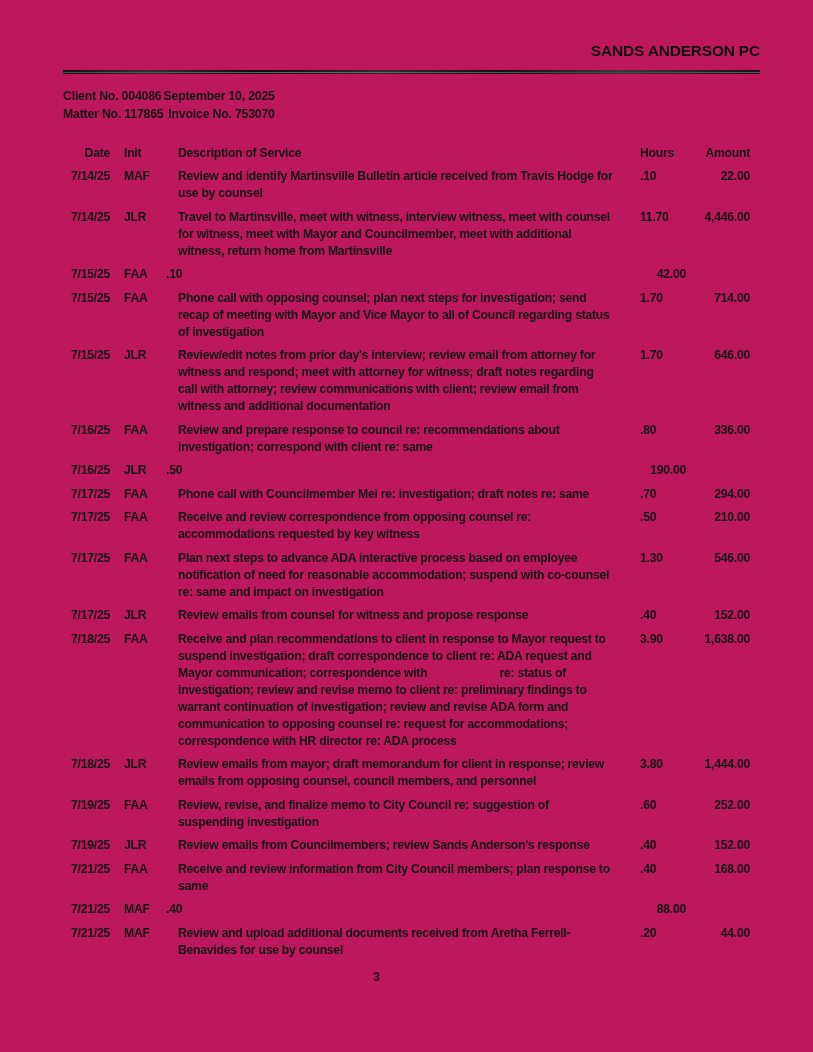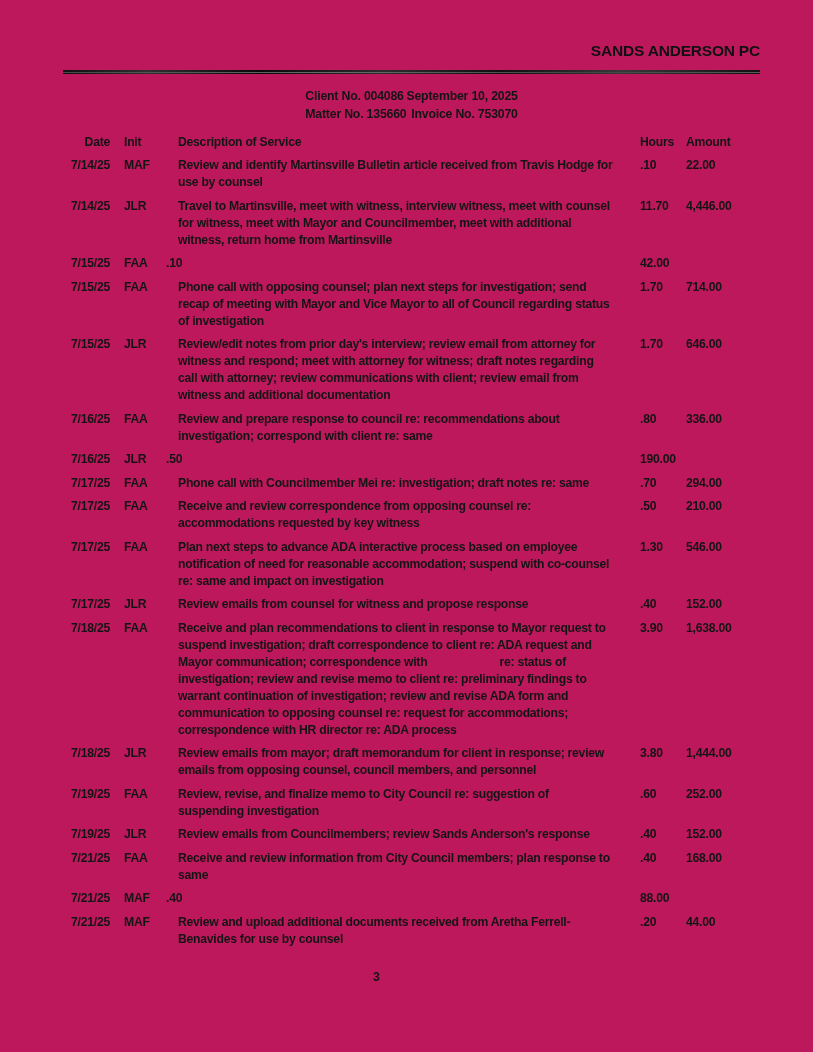--- a/index.html
+++ b/index.html
@@ -30,48 +30,48 @@
     content:"";
     display:block;
     margin-top:1.5px;
     height:1.3px;
     background:linear-gradient(90deg,#4a4a4a,#6a6a6a 40%,#444 75%,#5a5a5a);
   }
   .info-row{
     position:absolute;
     top:87px;left:63px;right:53px;
     display:flex;
-    justify-content:center;
+    justify-content:flex-start;
     font-size:12.3px;
     font-weight:600;
     line-height:18px;
     letter-spacing:-0.2px;
   }
   .info-right{text-align:right;}
   .billing-table{
     position:absolute;
-    top:134px;left:63px;
+    top:145px;left:63px;
     width:687px;
     font-size:12.2px;
     font-weight:600;
     letter-spacing:-0.25px;
     line-height:17px;
   }
   .trow{
     display:grid;
     grid-template-columns:47px 56px 474px 46px 64px;
     align-items:start;
     margin-bottom:6.5px;
   }
   .thead{font-weight:700;margin-bottom:6px;}
   .c-date{text-align:right;}
   .c-init{padding-left:14px;}
   .c-desc{padding-right:24px;box-sizing:border-box;padding-left:12px;}
   .c-hours{}
-  .c-amount{}
+  .c-amount{text-align:right;}
   .thead .c-desc{padding-right:0;}
   .page-number{
     position:absolute;
     top:970px;left:0;right:60px;
     text-align:center;
     font-size:12.3px;
     font-weight:600;
   }
 </style>
 </head>
@@ -79,21 +79,21 @@
 
 <div class="page">
 
   <div class="firm-name">SANDS ANDERSON PC</div>
 
   <div class="header-rule"></div>
 
   <div class="info-row">
     <div class="info-left">
       <div>Client No. 004086</div>
-      <div>Matter No. 135660</div>
+      <div>Matter No. 117865</div>
     </div>
     <div class="info-right">
       <div>September 10, 2025</div>
       <div>Invoice No. 753070</div>
     </div>
   </div>
 
   <div class="billing-table">
     <div class="trow thead">
       <span class="c-date">Date</span>

